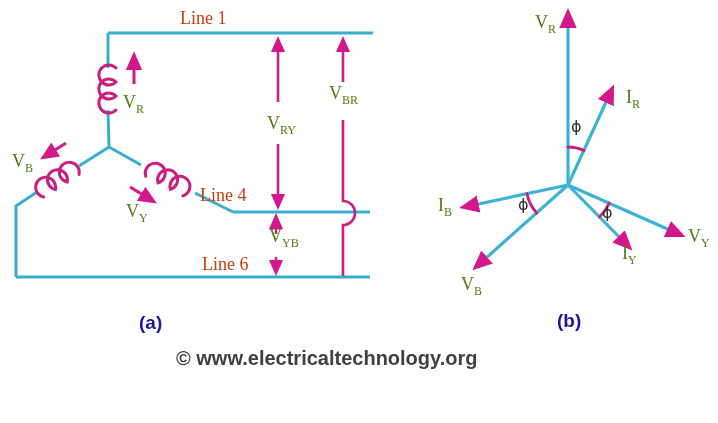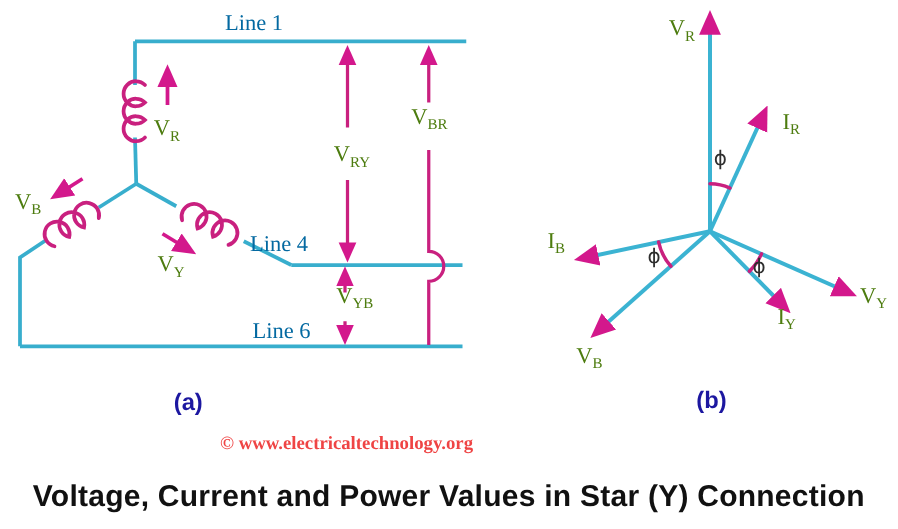--- a/index.html
+++ b/index.html
@@ -2,26 +2,26 @@
 <html><head>
 <meta charset="utf-8">
 <style>
   html,body{margin:0;padding:0;background:#ffffff;}
   .stage{position:relative;width:718px;height:423px;background:#ffffff;overflow:hidden;
          font-family:"Liberation Serif", serif;}
   .stage svg{position:absolute;left:0;top:0;}
   .lbl{position:absolute;font-family:"Liberation Serif", serif;font-size:18px;color:#4d7c0f;
        white-space:nowrap;line-height:1;}
   .lbl sub{font-size:12px;line-height:1;}
-  .wire-lbl{color:#0369a1;}
+  .wire-lbl{color:#c2410c;}
   .phi{position:absolute;font-family:"DejaVu Sans", sans-serif;font-size:16px;color:#2e2e2e;line-height:1;}
   .cap{position:absolute;font-family:"Liberation Sans", sans-serif;font-weight:bold;
        font-size:19px;color:#1c17a0;line-height:1;}
-  .watermark{position:absolute;left:176px;top:346px;font-family:Liberation Serif, serif;
-       font-weight:bold;font-size:15px;color:#ef4444;line-height:1.2;white-space:nowrap;}
+  .watermark{position:absolute;left:176px;top:346px;font-family:Liberation Sans, sans-serif;
+       font-weight:bold;font-size:20px;color:#404040;line-height:1.2;white-space:nowrap;}
   .title{position:absolute;left:0;top:384px;width:718px;text-align:center;
        font-family:"Liberation Sans", sans-serif;font-weight:bold;font-size:24px;color:#111;
        letter-spacing:0.2px;line-height:1.2;}
 </style>
 </head>
 <body>
 
 <div class="stage">
 
   <svg width="718" height="423" viewBox="0 0 718 423">
@@ -118,26 +118,25 @@
   </div>
   <div class="lbl" style="left:688px;top:227px">
     <span>V</span><sub>Y</sub>
   </div>
   <div class="lbl" style="left:622px;top:244px">
     <span>I</span><sub>Y</sub>
   </div>
   <div class="lbl" style="left:461px;top:275px">
     <span>V</span><sub>B</sub>
   </div>
-  <div class="lbl" style="left:438px;top:183px">
+  <div class="lbl" style="left:438px;top:196px">
     <span>I</span><sub>B</sub>
   </div>
 
   <div class="phi" style="left:571px;top:119px">ϕ</div>
   <div class="phi" style="left:518px;top:197px">ϕ</div>
   <div class="phi" style="left:602px;top:205px">ϕ</div>
 
   <div class="cap" style="left:557px;top:311px">(b)</div>
 
   <div class="watermark">© www.electricaltechnology.org</div>
-  <div class="title">Voltage, Current and Power Values in Star (Y) Connection</div>
 
 </div>
 
 </body></html>

